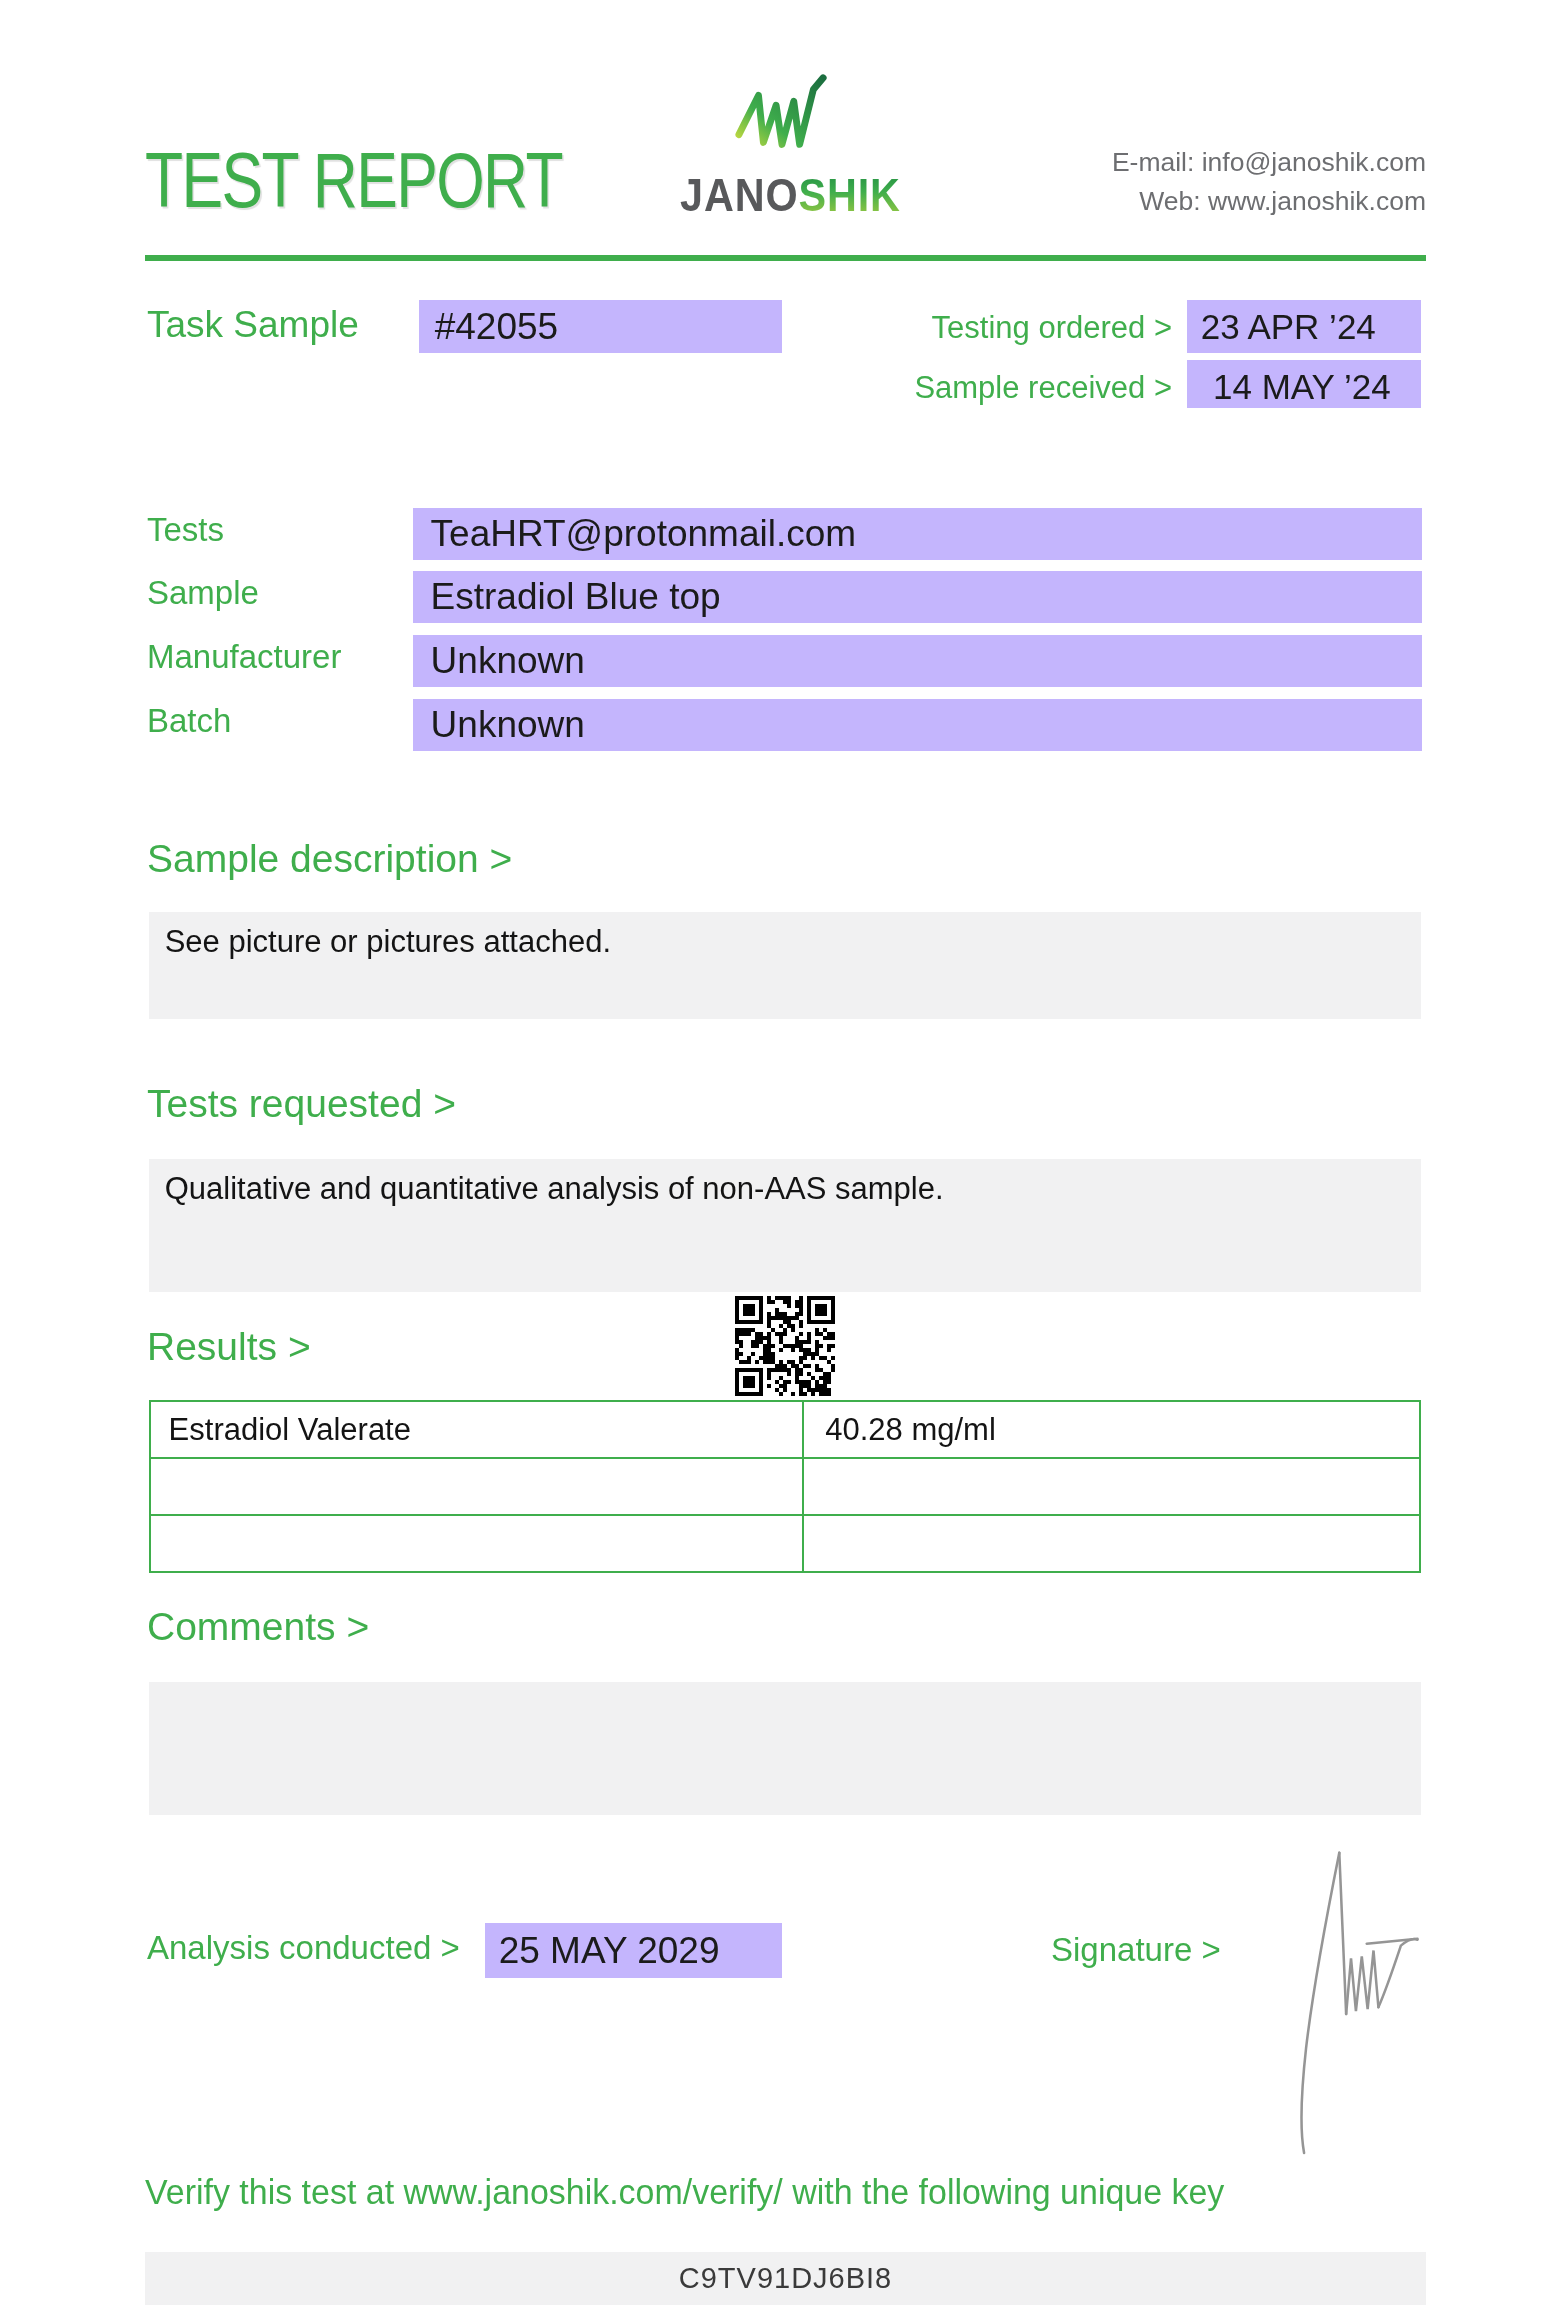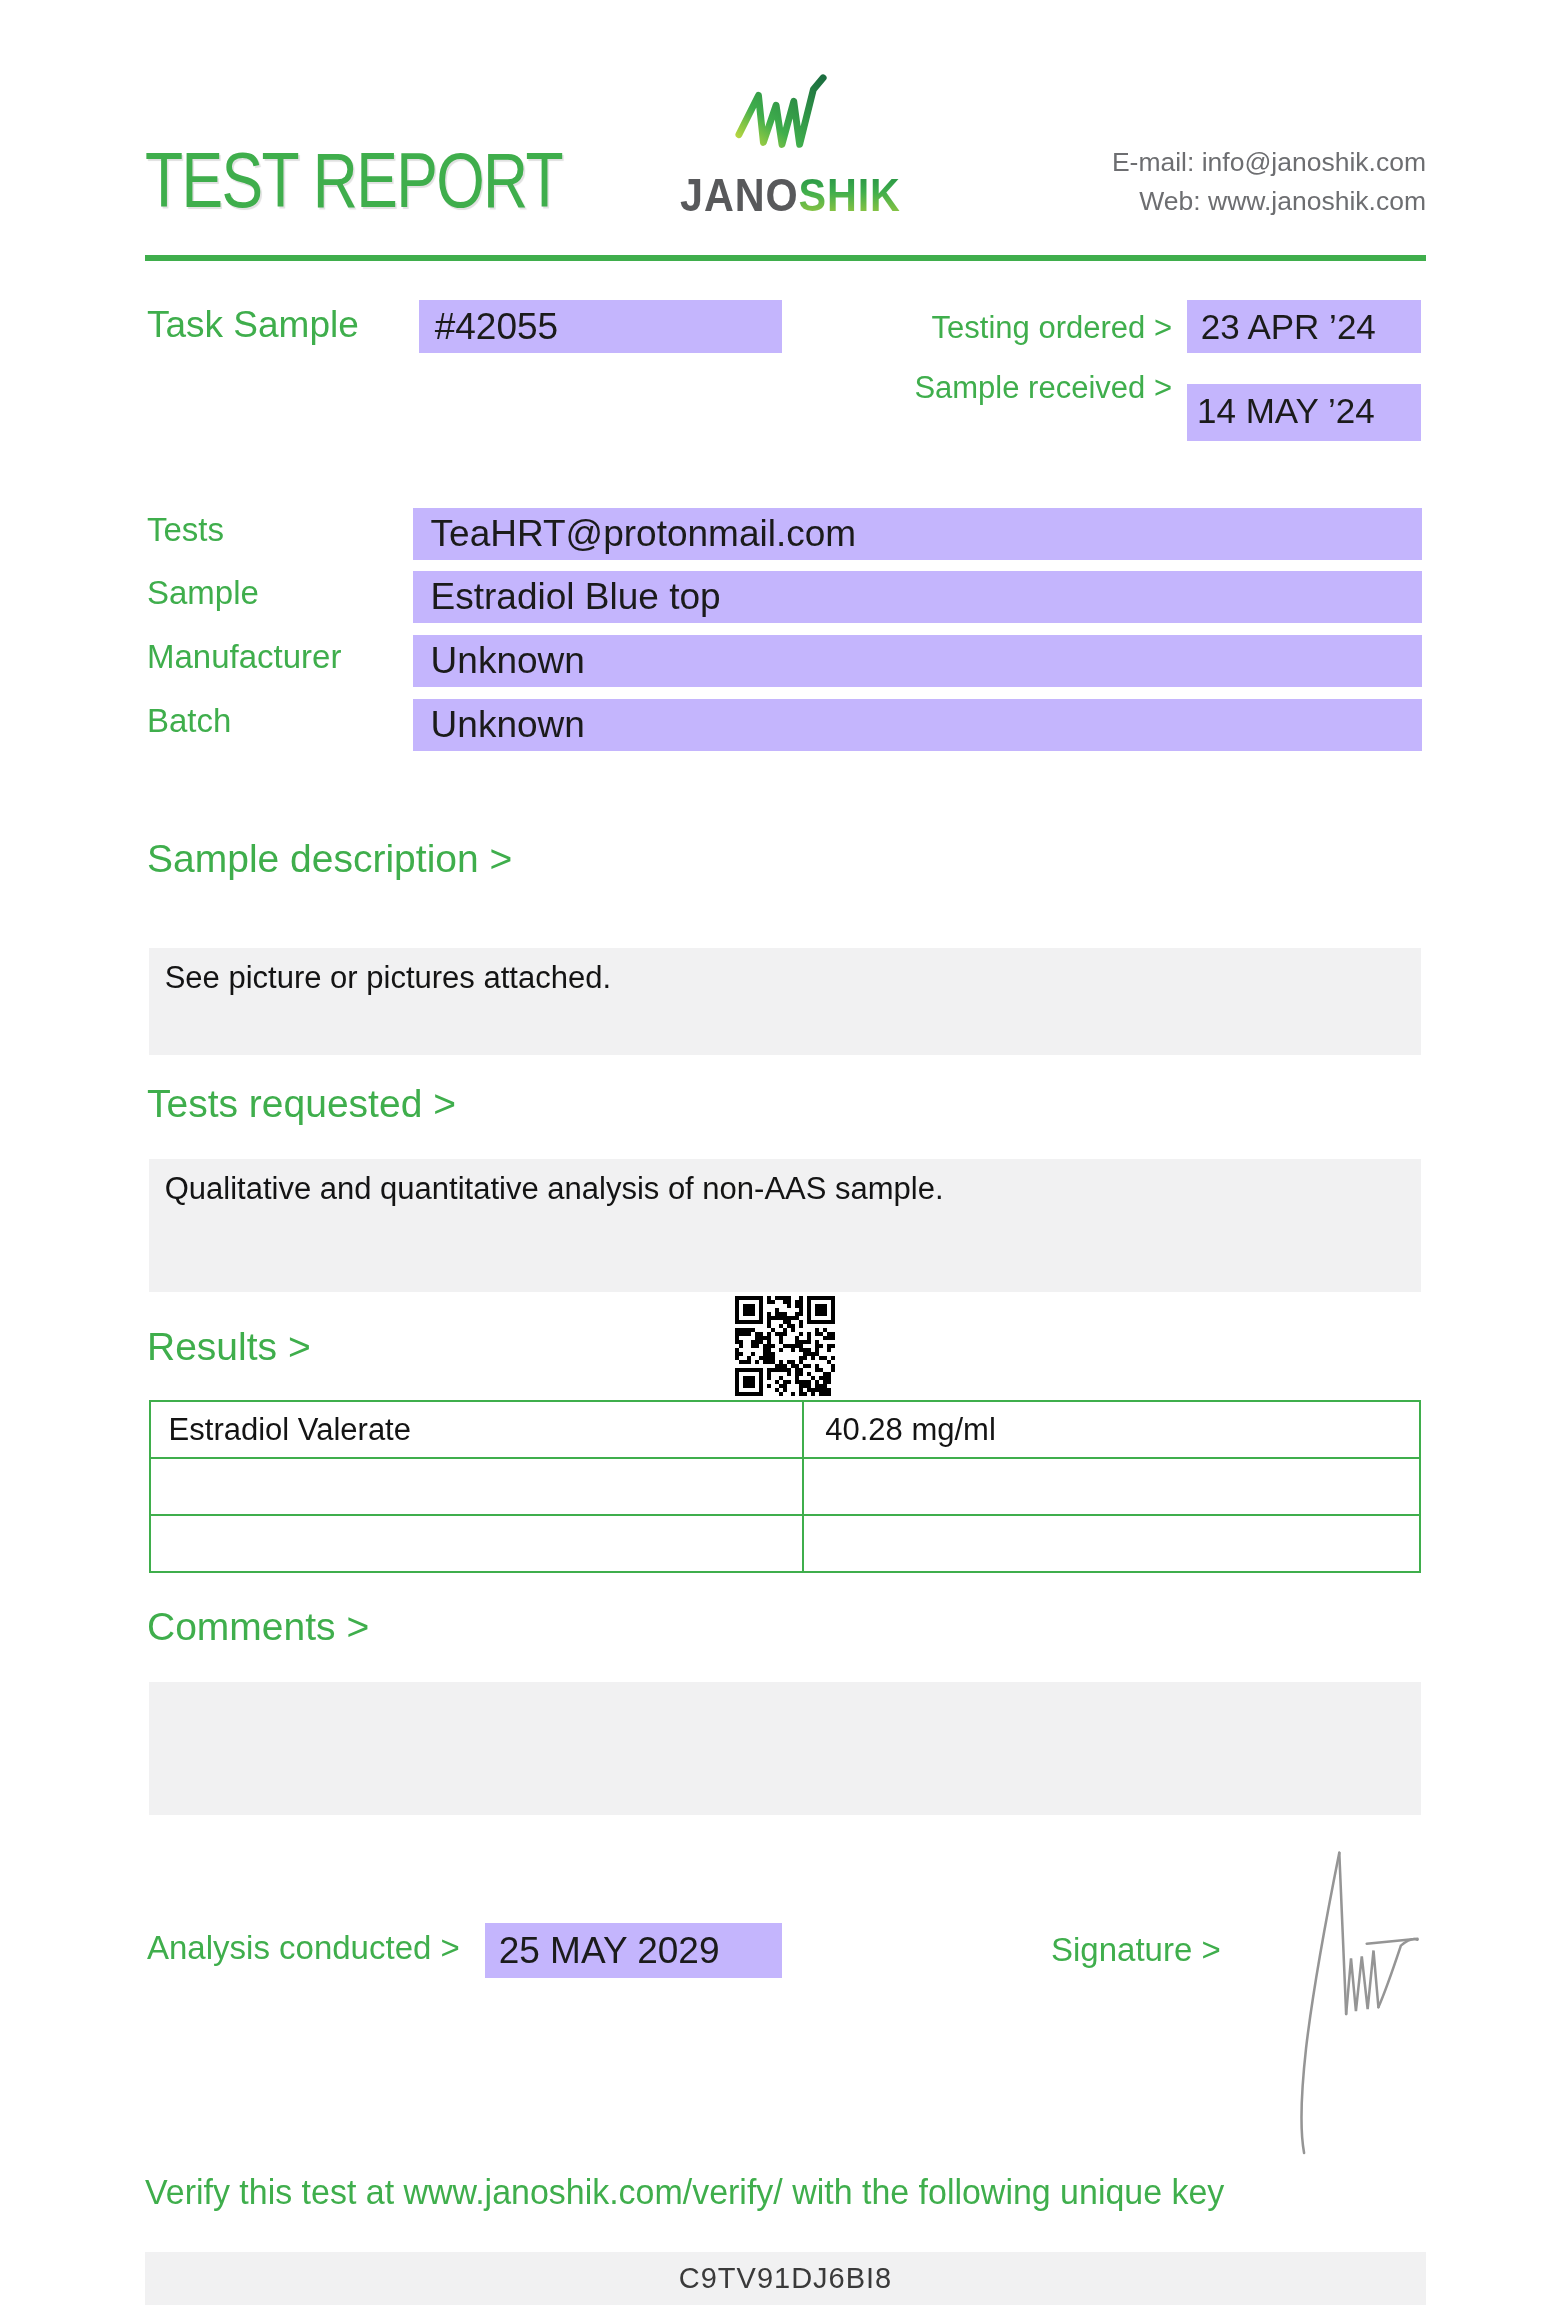--- a/index.html
+++ b/index.html
@@ -61,36 +61,36 @@
 
   <div class="abs rule"></div>
 
   <div class="abs label-lg" style="left:147px;top:304px;">Task Sample</div>
   <div class="abs valuebox" style="left:419px;top:300px;width:363px;height:53px;line-height:53px;padding-left:15.7px;box-sizing:border-box;">#42055</div>
 
   <div class="abs label-sm" style="left:396px;top:310px;width:776px;text-align:right;">Testing ordered  &gt;</div>
   <div class="abs valuebox" style="left:1187px;top:300px;width:234px;height:53px;line-height:53px;padding-left:13.7px;box-sizing:border-box;font-size:35px;">23 APR ’24</div>
 
   <div class="abs label-sm" style="left:396px;top:370px;width:776px;text-align:right;">Sample received &gt;</div>
-  <div class="abs valuebox" style="left:1187px;top:360px;width:234px;height:57px;line-height:53px;padding-left:10px;box-sizing:border-box;font-size:35px;margin-top:24px;">14 MAY ’24</div>
+  <div class="abs valuebox" style="left:1187px;top:360px;width:234px;height:48px;line-height:53px;padding-left:26px;box-sizing:border-box;font-size:35px;">14 MAY ’24</div>
 
   <div class="abs label-md" style="left:147px;top:511px;">Tests</div>
   <div class="abs valuebox" style="left:413px;top:508px;width:1009px;height:52px;line-height:52px;padding-left:17.6px;box-sizing:border-box;">TeaHRT@protonmail.com</div>
 
   <div class="abs label-md" style="left:147px;top:574px;">Sample</div>
   <div class="abs valuebox" style="left:413px;top:571px;width:1009px;height:52px;line-height:52px;padding-left:17.6px;box-sizing:border-box;">Estradiol Blue top</div>
 
   <div class="abs label-md" style="left:147px;top:638px;">Manufacturer</div>
   <div class="abs valuebox" style="left:413px;top:635px;width:1009px;height:52px;line-height:52px;padding-left:17.6px;box-sizing:border-box;">Unknown</div>
 
   <div class="abs label-md" style="left:147px;top:702px;">Batch</div>
   <div class="abs valuebox" style="left:413px;top:699px;width:1009px;height:52px;line-height:52px;padding-left:17.6px;box-sizing:border-box;">Unknown</div>
 
   <div class="abs heading" style="left:147px;top:837px;">Sample description &gt;</div>
-  <div class="abs graybox" style="left:149px;top:912px;width:1272px;height:107px;margin-top:36px;">
+  <div class="abs graybox" style="left:149px;top:912px;width:1272px;height:107px;">
     <div class="body-text" style="padding:11.8px 0 0 15.7px;">See picture or pictures attached.</div>
   </div>
 
   <div class="abs heading" style="left:147px;top:1082px;">Tests requested &gt;</div>
   <div class="abs graybox" style="left:149px;top:1159px;width:1272px;height:133px;">
     <div class="body-text" style="padding:11.8px 0 0 15.7px;">Qualitative and quantitative analysis of non-AAS sample.</div>
   </div>
 
   <div class="abs" style="left:735px;top:1296px;width:100px;height:100px;">
     <svg id="qr-svg" width="100" height="100" viewBox="0 0 25 25" shape-rendering="crispEdges">

